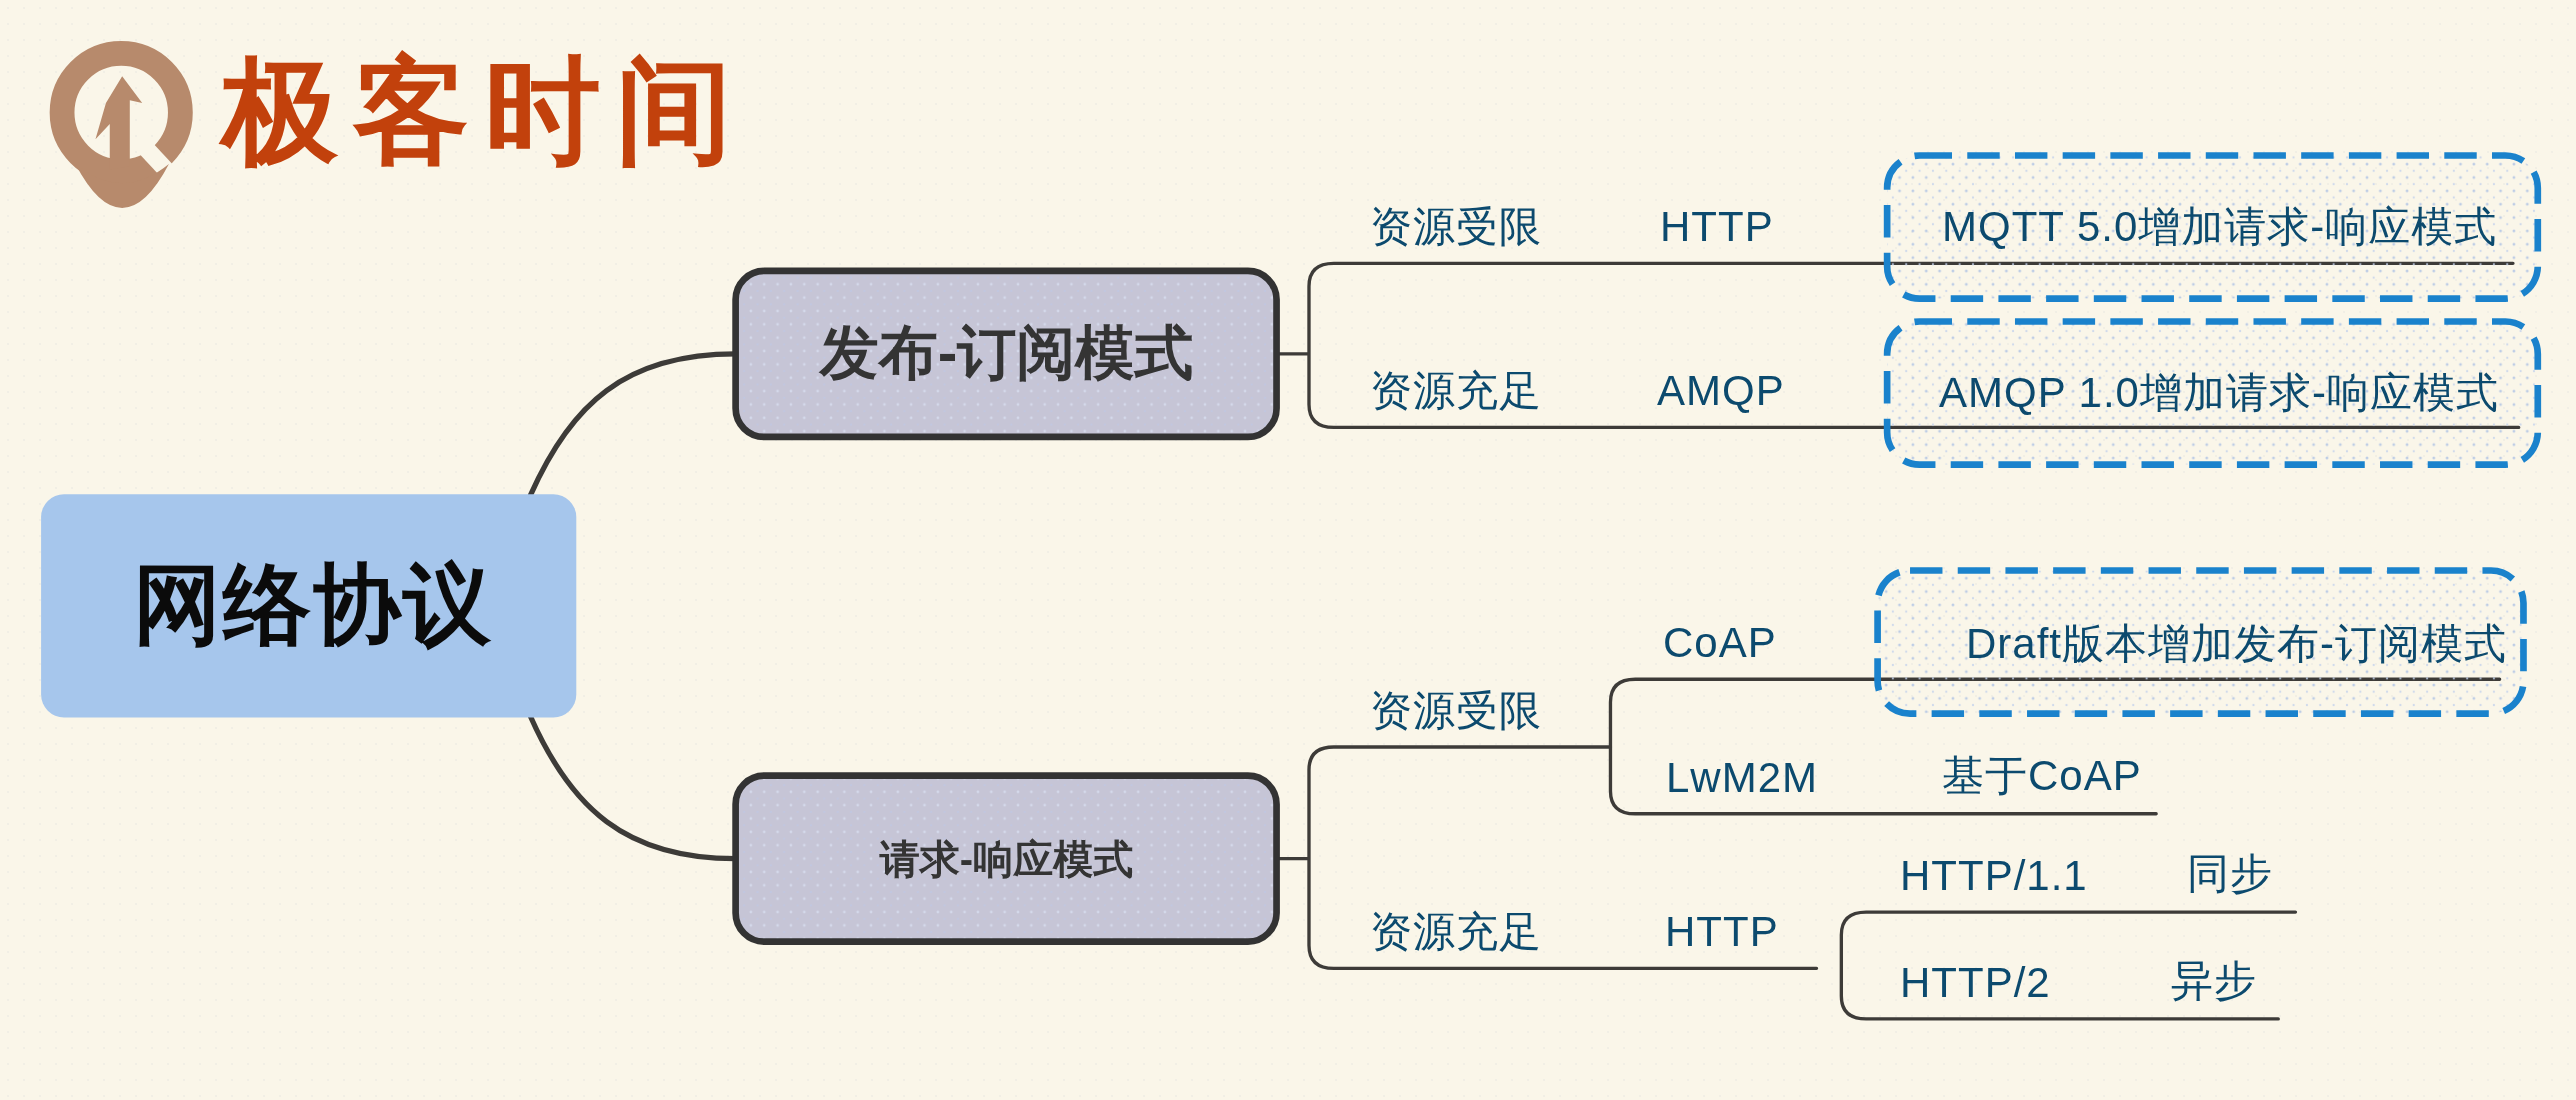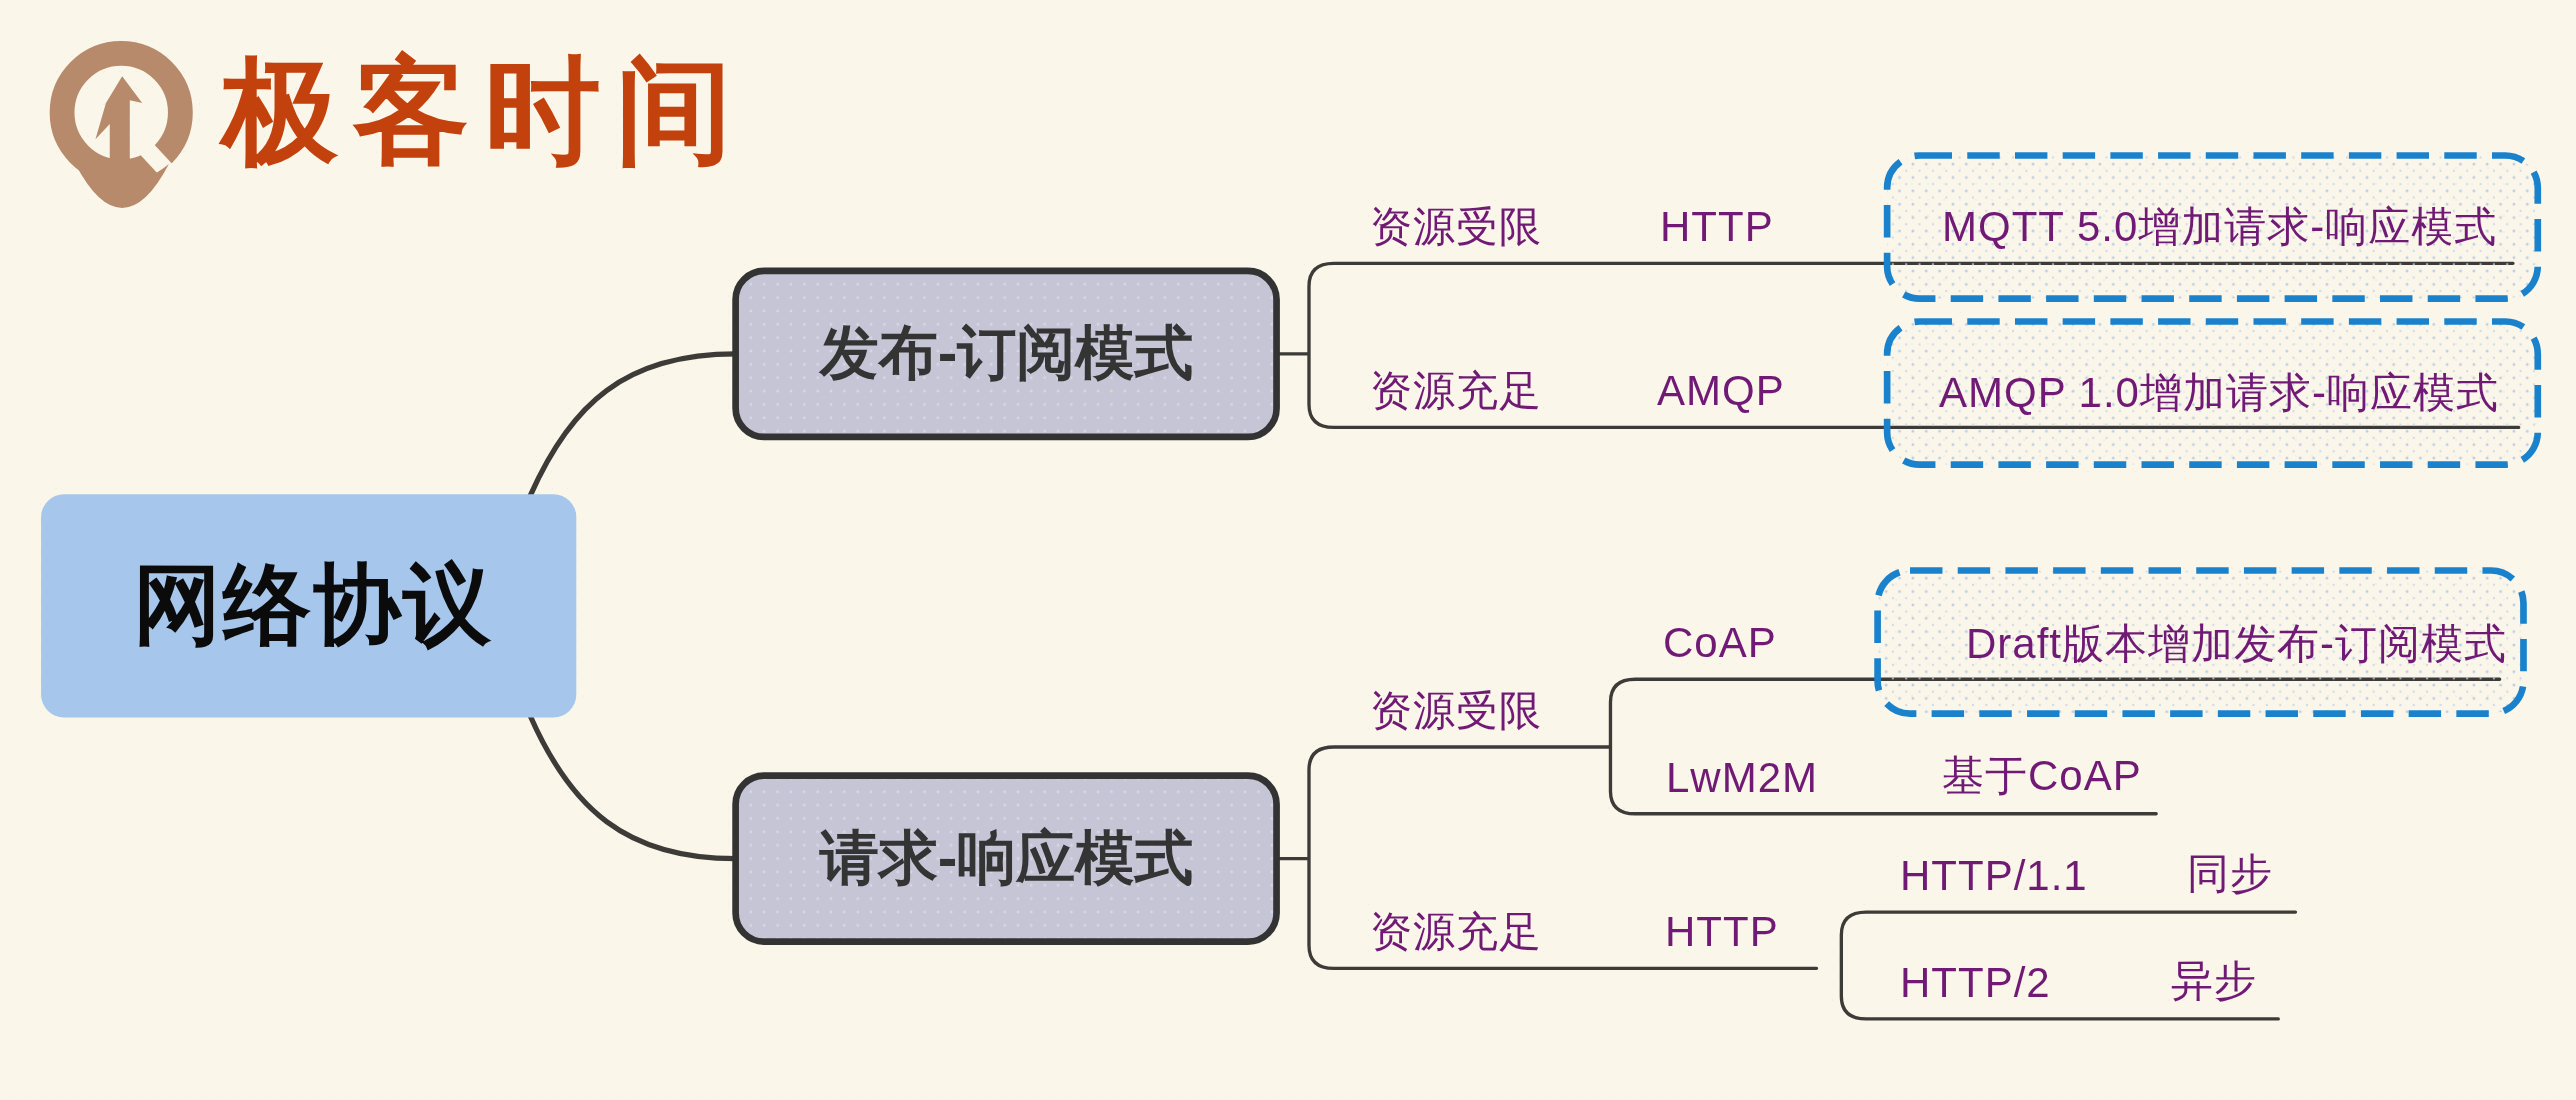--- a/index.html
+++ b/index.html
@@ -5,34 +5,34 @@
   html,body{margin:0;padding:0;}
   body{
     width:2576px;height:1100px;position:relative;overflow:hidden;
     background-color:#faf6e9;
     background-image:radial-gradient(rgba(130,140,170,0.07) 1.1px, transparent 1.3px);
     background-size:16px 16px;
     font-family:"Liberation Sans","DejaVu Sans",sans-serif;
   }
   #wires{position:absolute;left:0;top:0;z-index:1;}
   .label{
-    position:absolute;z-index:3;color:#701a75;font-size:42px;line-height:44px;
+    position:absolute;z-index:3;color:#0c4a6e;font-size:42px;line-height:44px;
     font-weight:500;white-space:nowrap;letter-spacing:1px;
   }
   .node-label{
     position:absolute;z-index:3;display:flex;align-items:center;justify-content:center;
     font-weight:bold;white-space:nowrap;
   }
   #brand-text{
     position:absolute;left:222px;top:53px;z-index:3;
     font-size:116px;line-height:116px;font-weight:bold;color:#c2410c;letter-spacing:15.3px;
   }
   #root-label{left:41px;top:494px;width:544px;height:223px;font-size:88px;color:#0b0b0b;letter-spacing:1.9px;}
   #pubsub-label{left:736px;top:271px;width:541px;height:166px;font-size:59px;color:#343434;}
-  #reqresp-label{left:736px;top:776px;width:541px;height:166px;font-size:59px;color:#343434;}
+  #reqresp-label{left:736px;top:776px;width:541px;height:166px;font-size:40px;color:#343434;}
 </style>
 </head>
 <body>
 
 <svg id="wires" width="2576" height="1100" viewBox="0 0 2700 1153">
   <defs>
     <pattern id="speck" width="14" height="14" patternUnits="userSpaceOnUse">
       <circle cx="3" cy="4" r="1.5" fill="#a9bfe4" opacity="0.75"></circle>
       <circle cx="10" cy="11" r="1.2" fill="#c4d2ec" opacity="0.8"></circle>
     </pattern>

